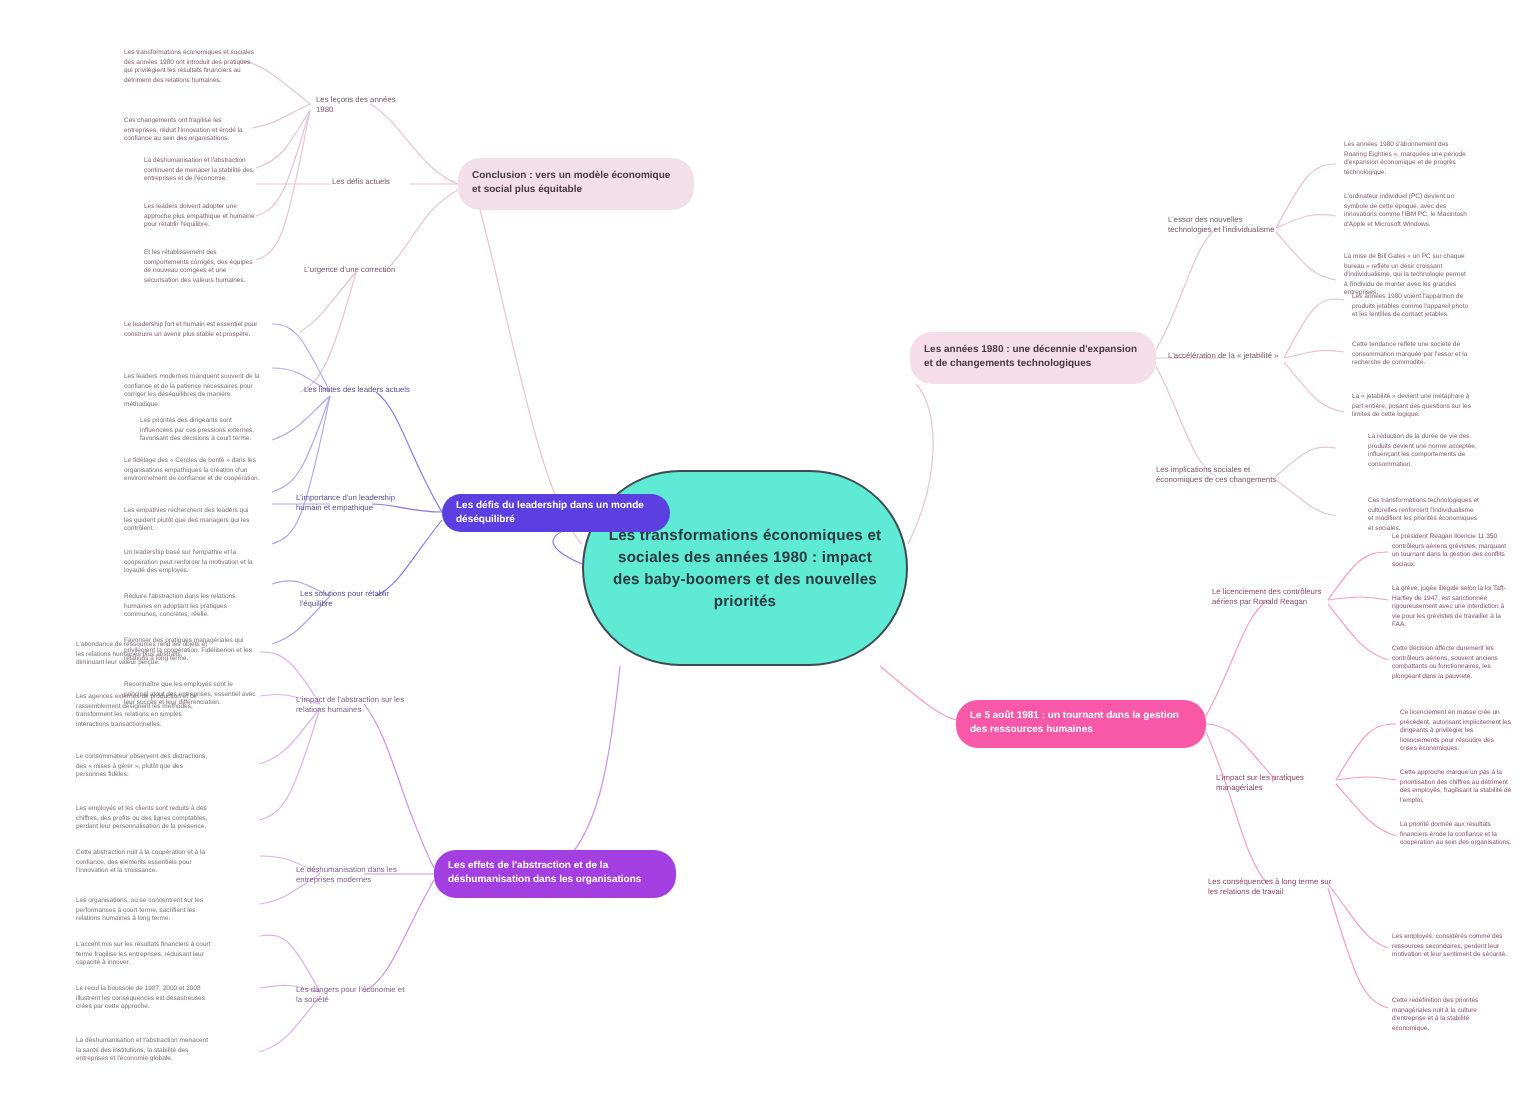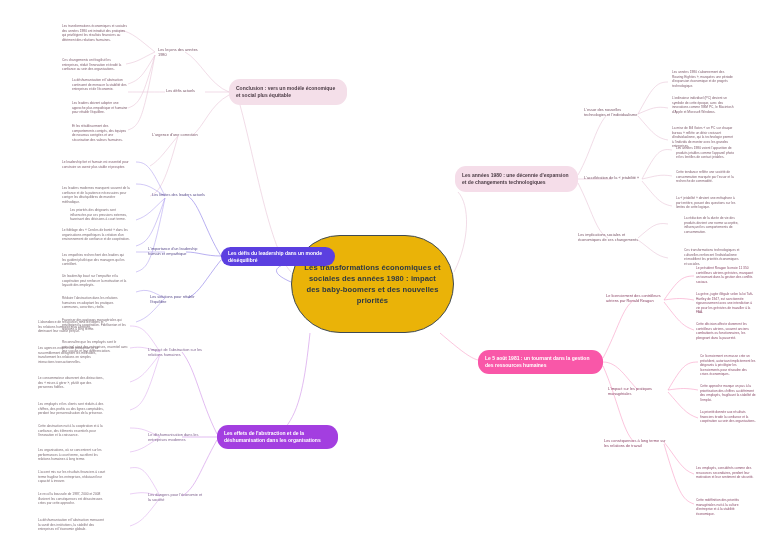--- a/index.html
+++ b/index.html
@@ -6,21 +6,21 @@
   body{width:768px;height:551px;position:relative;overflow:hidden;
        font-family:"Liberation Sans","DejaVu Sans",sans-serif;color:#3b3b4f;}
   #canvas{position:absolute;inset:0;width:768px;height:551px;}
   svg.links{position:absolute;left:0;top:0;width:768px;height:551px;pointer-events:none;}
 
   .node{position:absolute;box-sizing:border-box;}
 
   
   .central{
     left:291px;top:235px;width:163px;height:98px;
-    border:1.4px solid #3f4a52;border-radius:49px;background:#eab308;
+    border:1.4px solid #3f4a52;border-radius:49px;background:#5eead4;
     display:flex;align-items:center;justify-content:center;text-align:center;
     font-size:7.6px;font-weight:bold;line-height:1.45;color:#2f3a44;
     padding:4px 12px;letter-spacing:.1px;
   }
 
   
   .branch{
     border-radius:11px;display:flex;align-items:center;
     padding:4px 7px;line-height:1.35;font-size:5.0px;font-weight:bold;
   }

